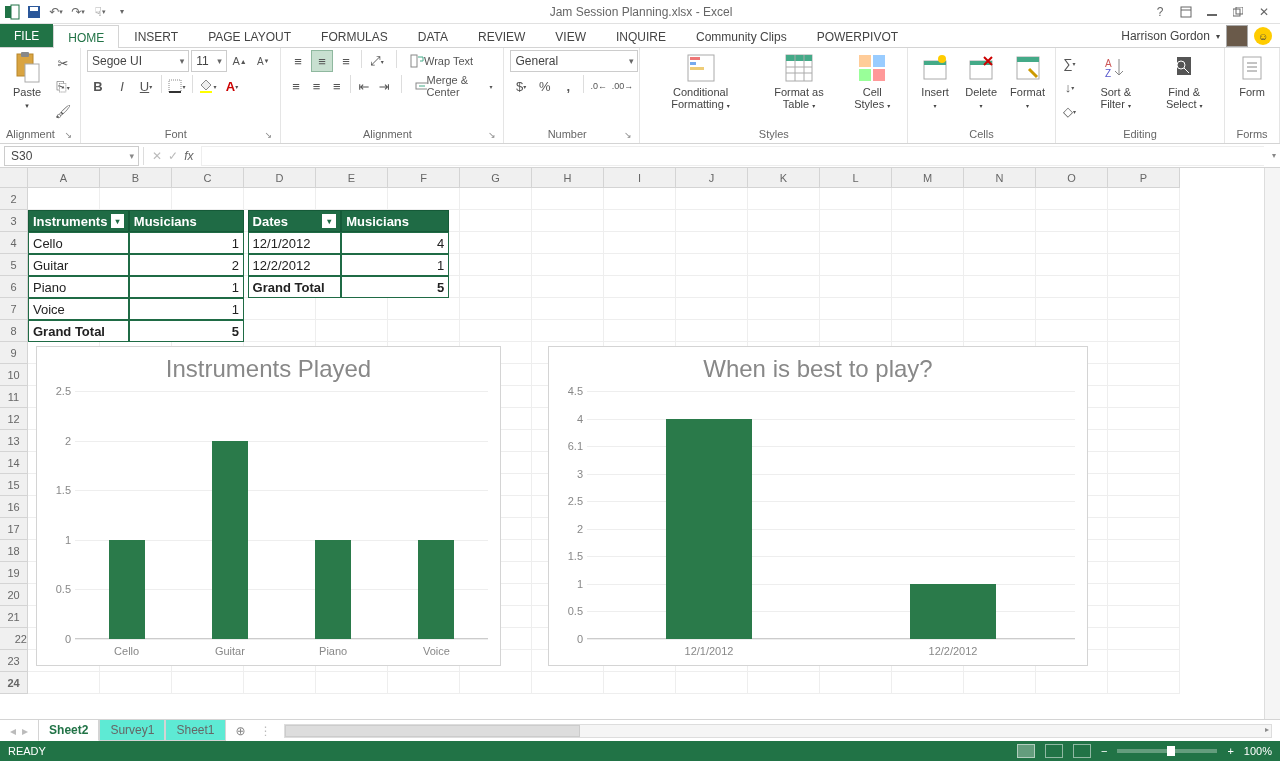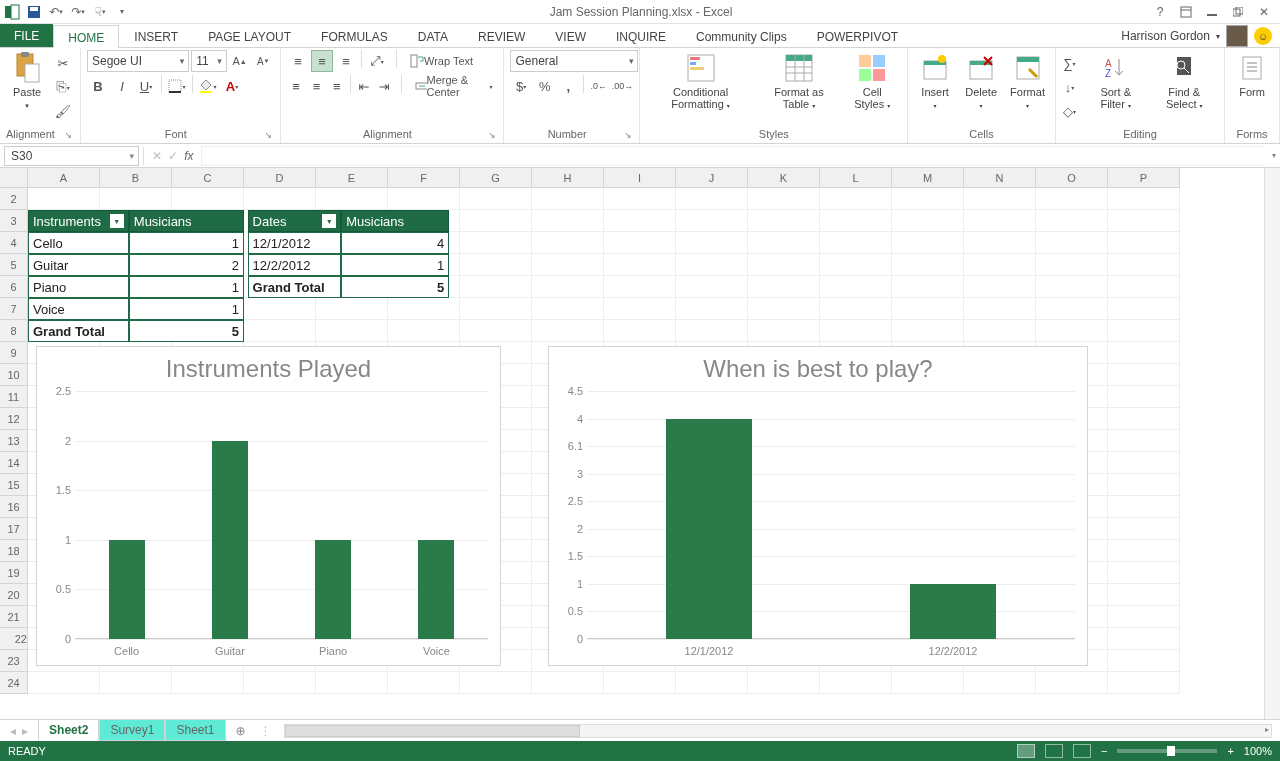--- a/index.html
+++ b/index.html
@@ -38,21 +38,21 @@
 .fxbtns { display:flex; gap:6px; padding:0 8px; color:#bbb; }
 .fxinput { flex:1; height: 20px; border: 1px solid #eee; border-right: none; margin-right: 16px; padding:0 4px; font-size:12px; position:relative;}
 .sheetarea { flex:1; display:flex; overflow:hidden; }
 .hdrcell { border-right:1px solid #d4d4d4; border-bottom:1px solid #d4d4d4; text-align:center; font-size:11px; color:#666; background:#f0f0f0;}
 .colhdrrow { height: 20px; display:flex; }
 .colhdrrow .corner { width:28px; background:#f0f0f0; border-right:1px solid #d4d4d4; border-bottom:1px solid #d4d4d4;}
 .colhdrrow .col { flex: 0 0 72px; }
 .grid { flex:1; position:relative; overflow:auto; }
 .gridinner { position:relative; }
 .gcell { border-right:1px solid #e8e8e8; border-bottom:1px solid #e8e8e8; height:22px; display:flex; align-items:center; padding:0 4px; font-size:13px; color:#222; position:absolute; }
-.pivothdr { background:#1f6b45; color:#fff; font-weight:400; border:1px solid #155a38;}
+.pivothdr { background:#1f6b45; color:#fff; font-weight:700; border:1px solid #155a38;}
 .pivotcell { border:1px solid #1f6b45; background:#fff;}
 .gt { font-weight:700; }
 .chartbox { position:absolute; border:1px solid #d4d4d4; background:#fff; }
 .charttitle { text-align:center; color:#888; font-size: 24px; font-weight: 300; padding:8px 0;}
 .plotarea { position:relative; margin: 0 12px 24px 38px; height: calc(100% - 70px); }
 .gridline { position:absolute; left:0; right:0; border-top:1px solid #eee; }
 .ylabel { position:absolute; right: calc(100% + 4px); font-size:11px; color:#888; transform:translateY(-50%);}
 .bar { position:absolute; background:#2a7a4a; bottom:0;}
 .xlabel { position:absolute; top:100%; font-size:11px; color:#888; transform:translateX(-50%); padding-top:6px; white-space:nowrap;}
 .axisline { position:absolute; background:#ccc; }
@@ -469,21 +469,21 @@
           <div class="hdrcell" style="height: 22px; line-height: 22px;">14</div>
           <div class="hdrcell" style="height: 22px; line-height: 22px;">15</div>
           <div class="hdrcell" style="height: 22px; line-height: 22px;">16</div>
           <div class="hdrcell" style="height: 22px; line-height: 22px;">17</div>
           <div class="hdrcell" style="height: 22px; line-height: 22px;">18</div>
           <div class="hdrcell" style="height: 22px; line-height: 22px;">19</div>
           <div class="hdrcell" style="height: 22px; line-height: 22px;">20</div>
           <div class="hdrcell" style="height: 22px; line-height: 22px;">21</div>
           <div class="hdrcell" style="height: 22px; line-height: 22px; text-align: right;">22</div>
           <div class="hdrcell" style="height: 22px; line-height: 22px;">23</div>
-          <div class="hdrcell" style="height: 22px; line-height: 22px;">24</div>
+          <div class="hdrcell" style="height: 22px; line-height: 22px; font-weight: bold;">24</div>
         </div>
       <div class="grid">
         <div class="gridinner" id="gridinner" style="width: 1152px; height: 506px;">
             <div style="position: absolute; left: 0px; top: 0px; bottom: 0px; width: 72px; border-right: 1px solid rgb(238, 238, 238); border-bottom: none;"></div>
             <div style="position: absolute; left: 72px; top: 0px; bottom: 0px; width: 72px; border-right: 1px solid rgb(238, 238, 238); border-bottom: none;"></div>
             <div style="position: absolute; left: 144px; top: 0px; bottom: 0px; width: 72px; border-right: 1px solid rgb(238, 238, 238); border-bottom: none;"></div>
             <div style="position: absolute; left: 216px; top: 0px; bottom: 0px; width: 72px; border-right: 1px solid rgb(238, 238, 238); border-bottom: none;"></div>
             <div style="position: absolute; left: 288px; top: 0px; bottom: 0px; width: 72px; border-right: 1px solid rgb(238, 238, 238); border-bottom: none;"></div>
             <div style="position: absolute; left: 360px; top: 0px; bottom: 0px; width: 72px; border-right: 1px solid rgb(238, 238, 238); border-bottom: none;"></div>
             <div style="position: absolute; left: 432px; top: 0px; bottom: 0px; width: 72px; border-right: 1px solid rgb(238, 238, 238); border-bottom: none;"></div>

